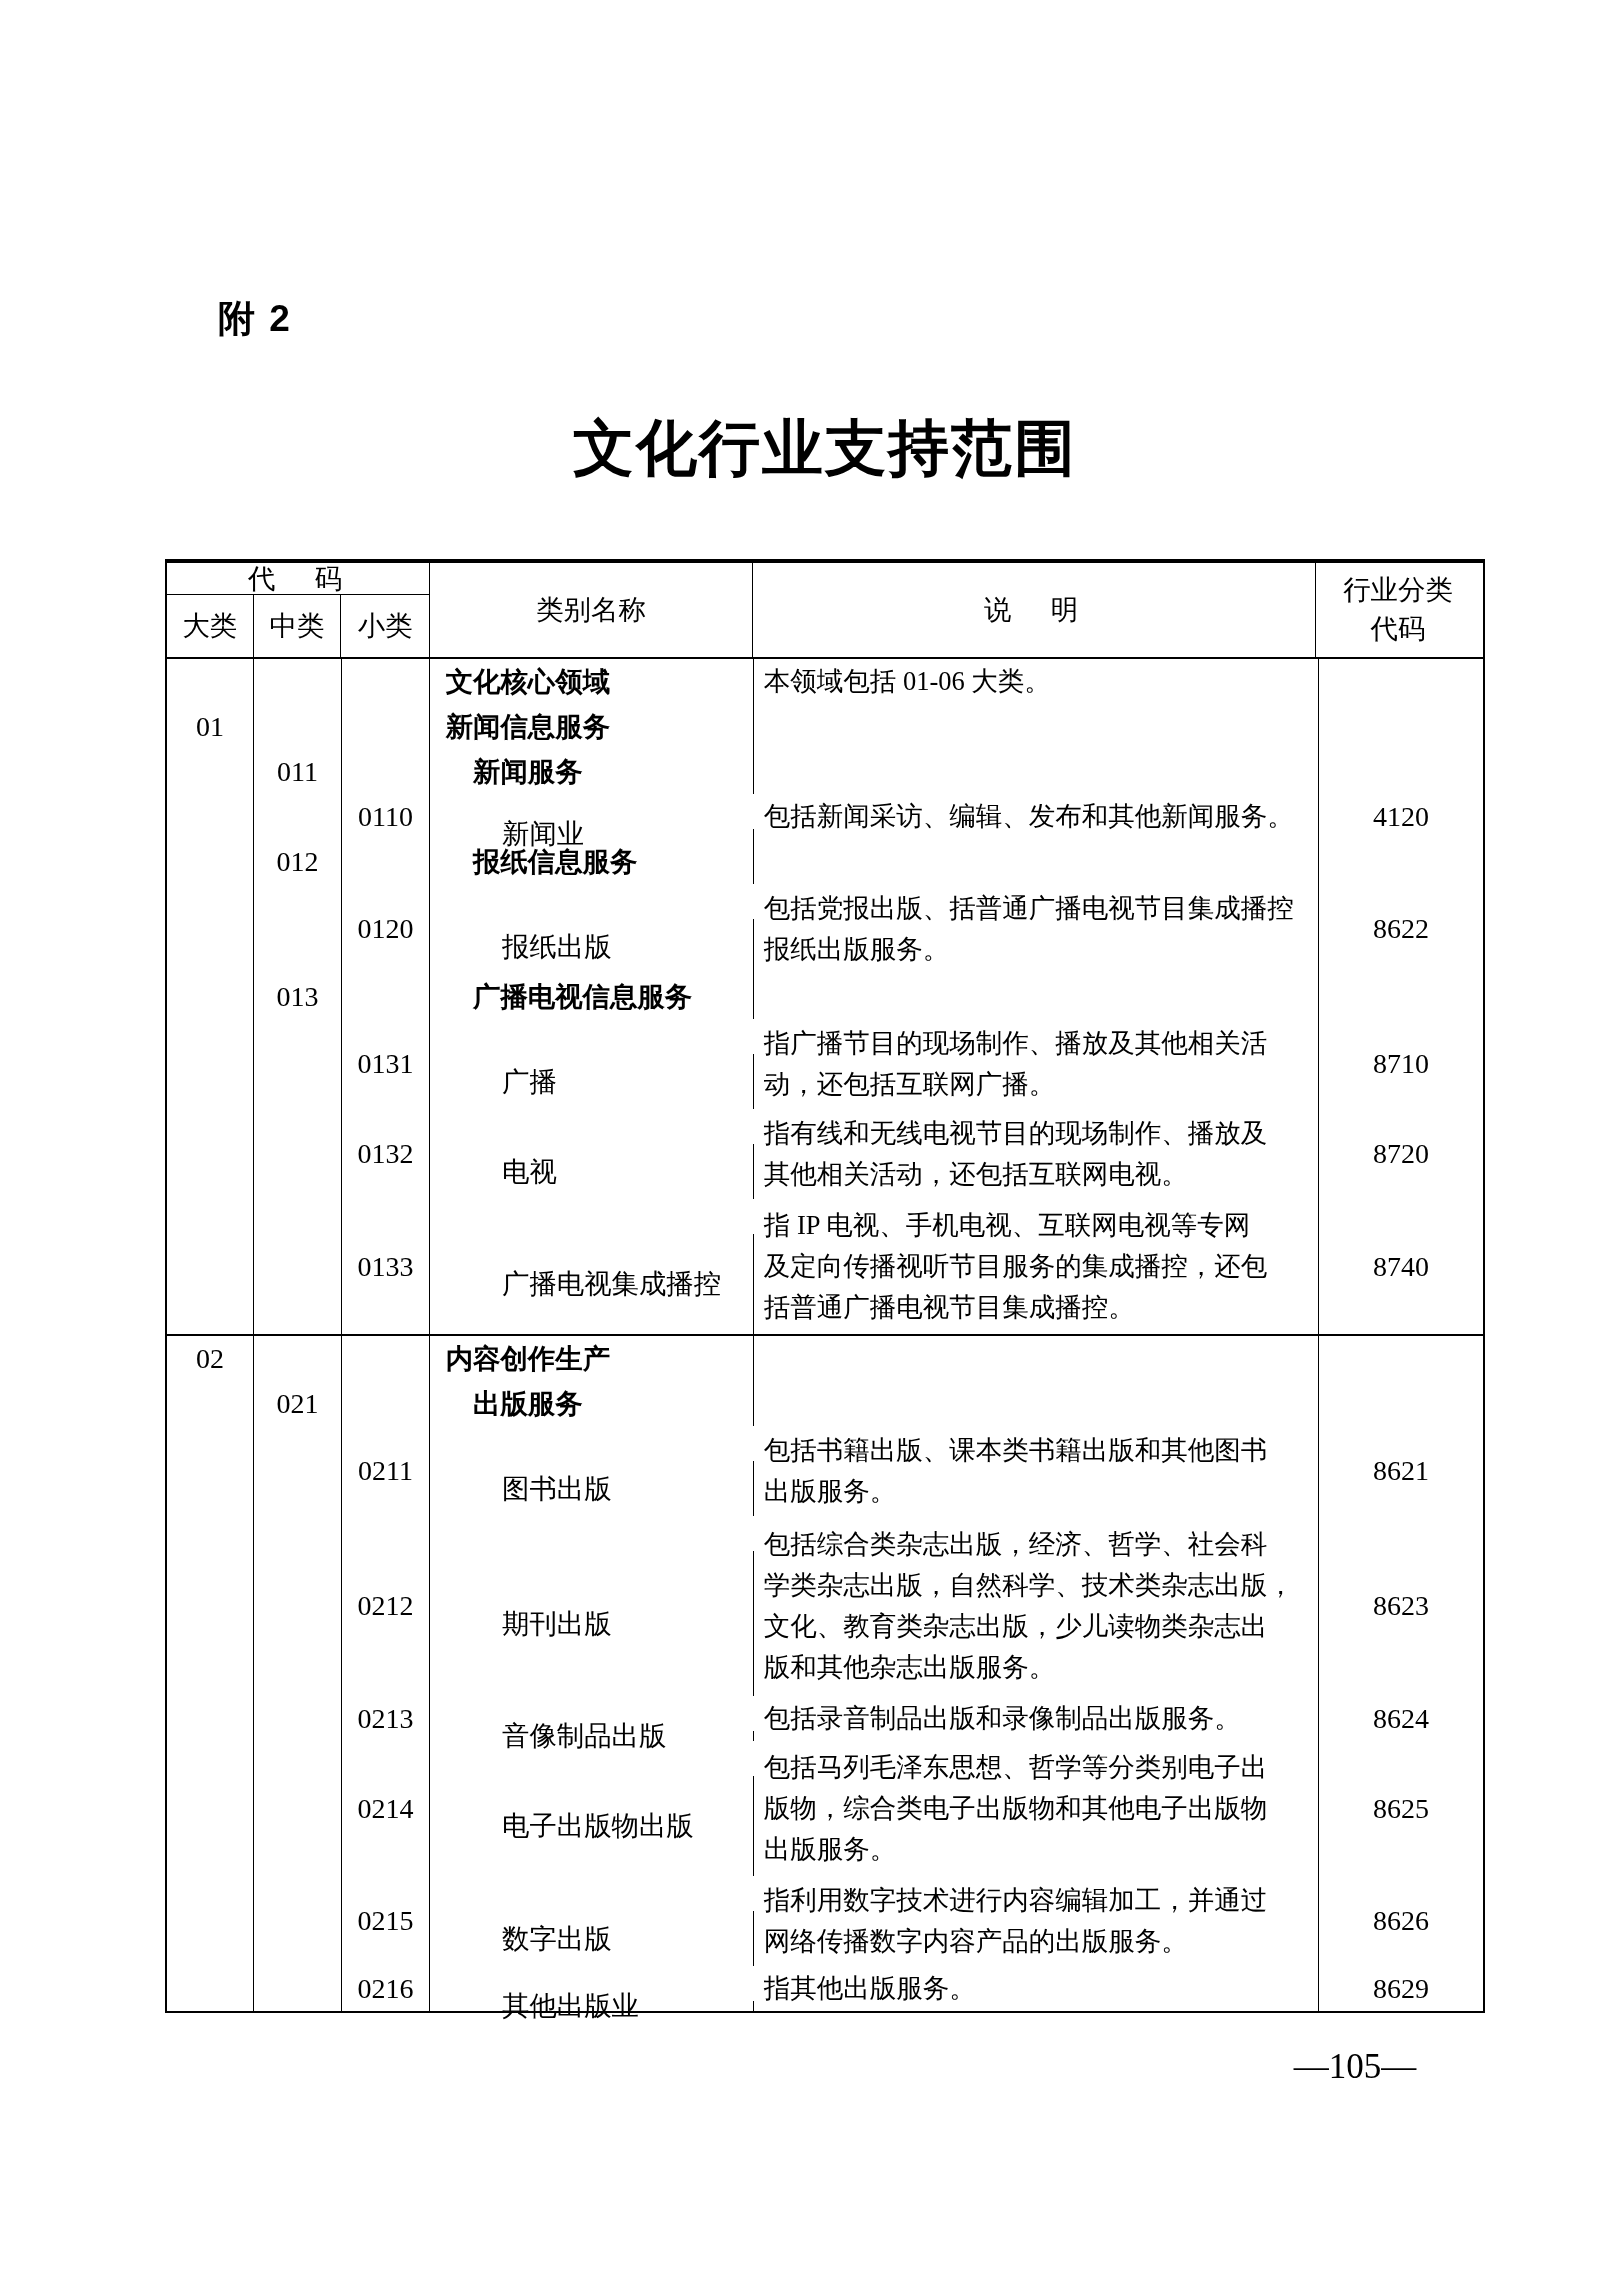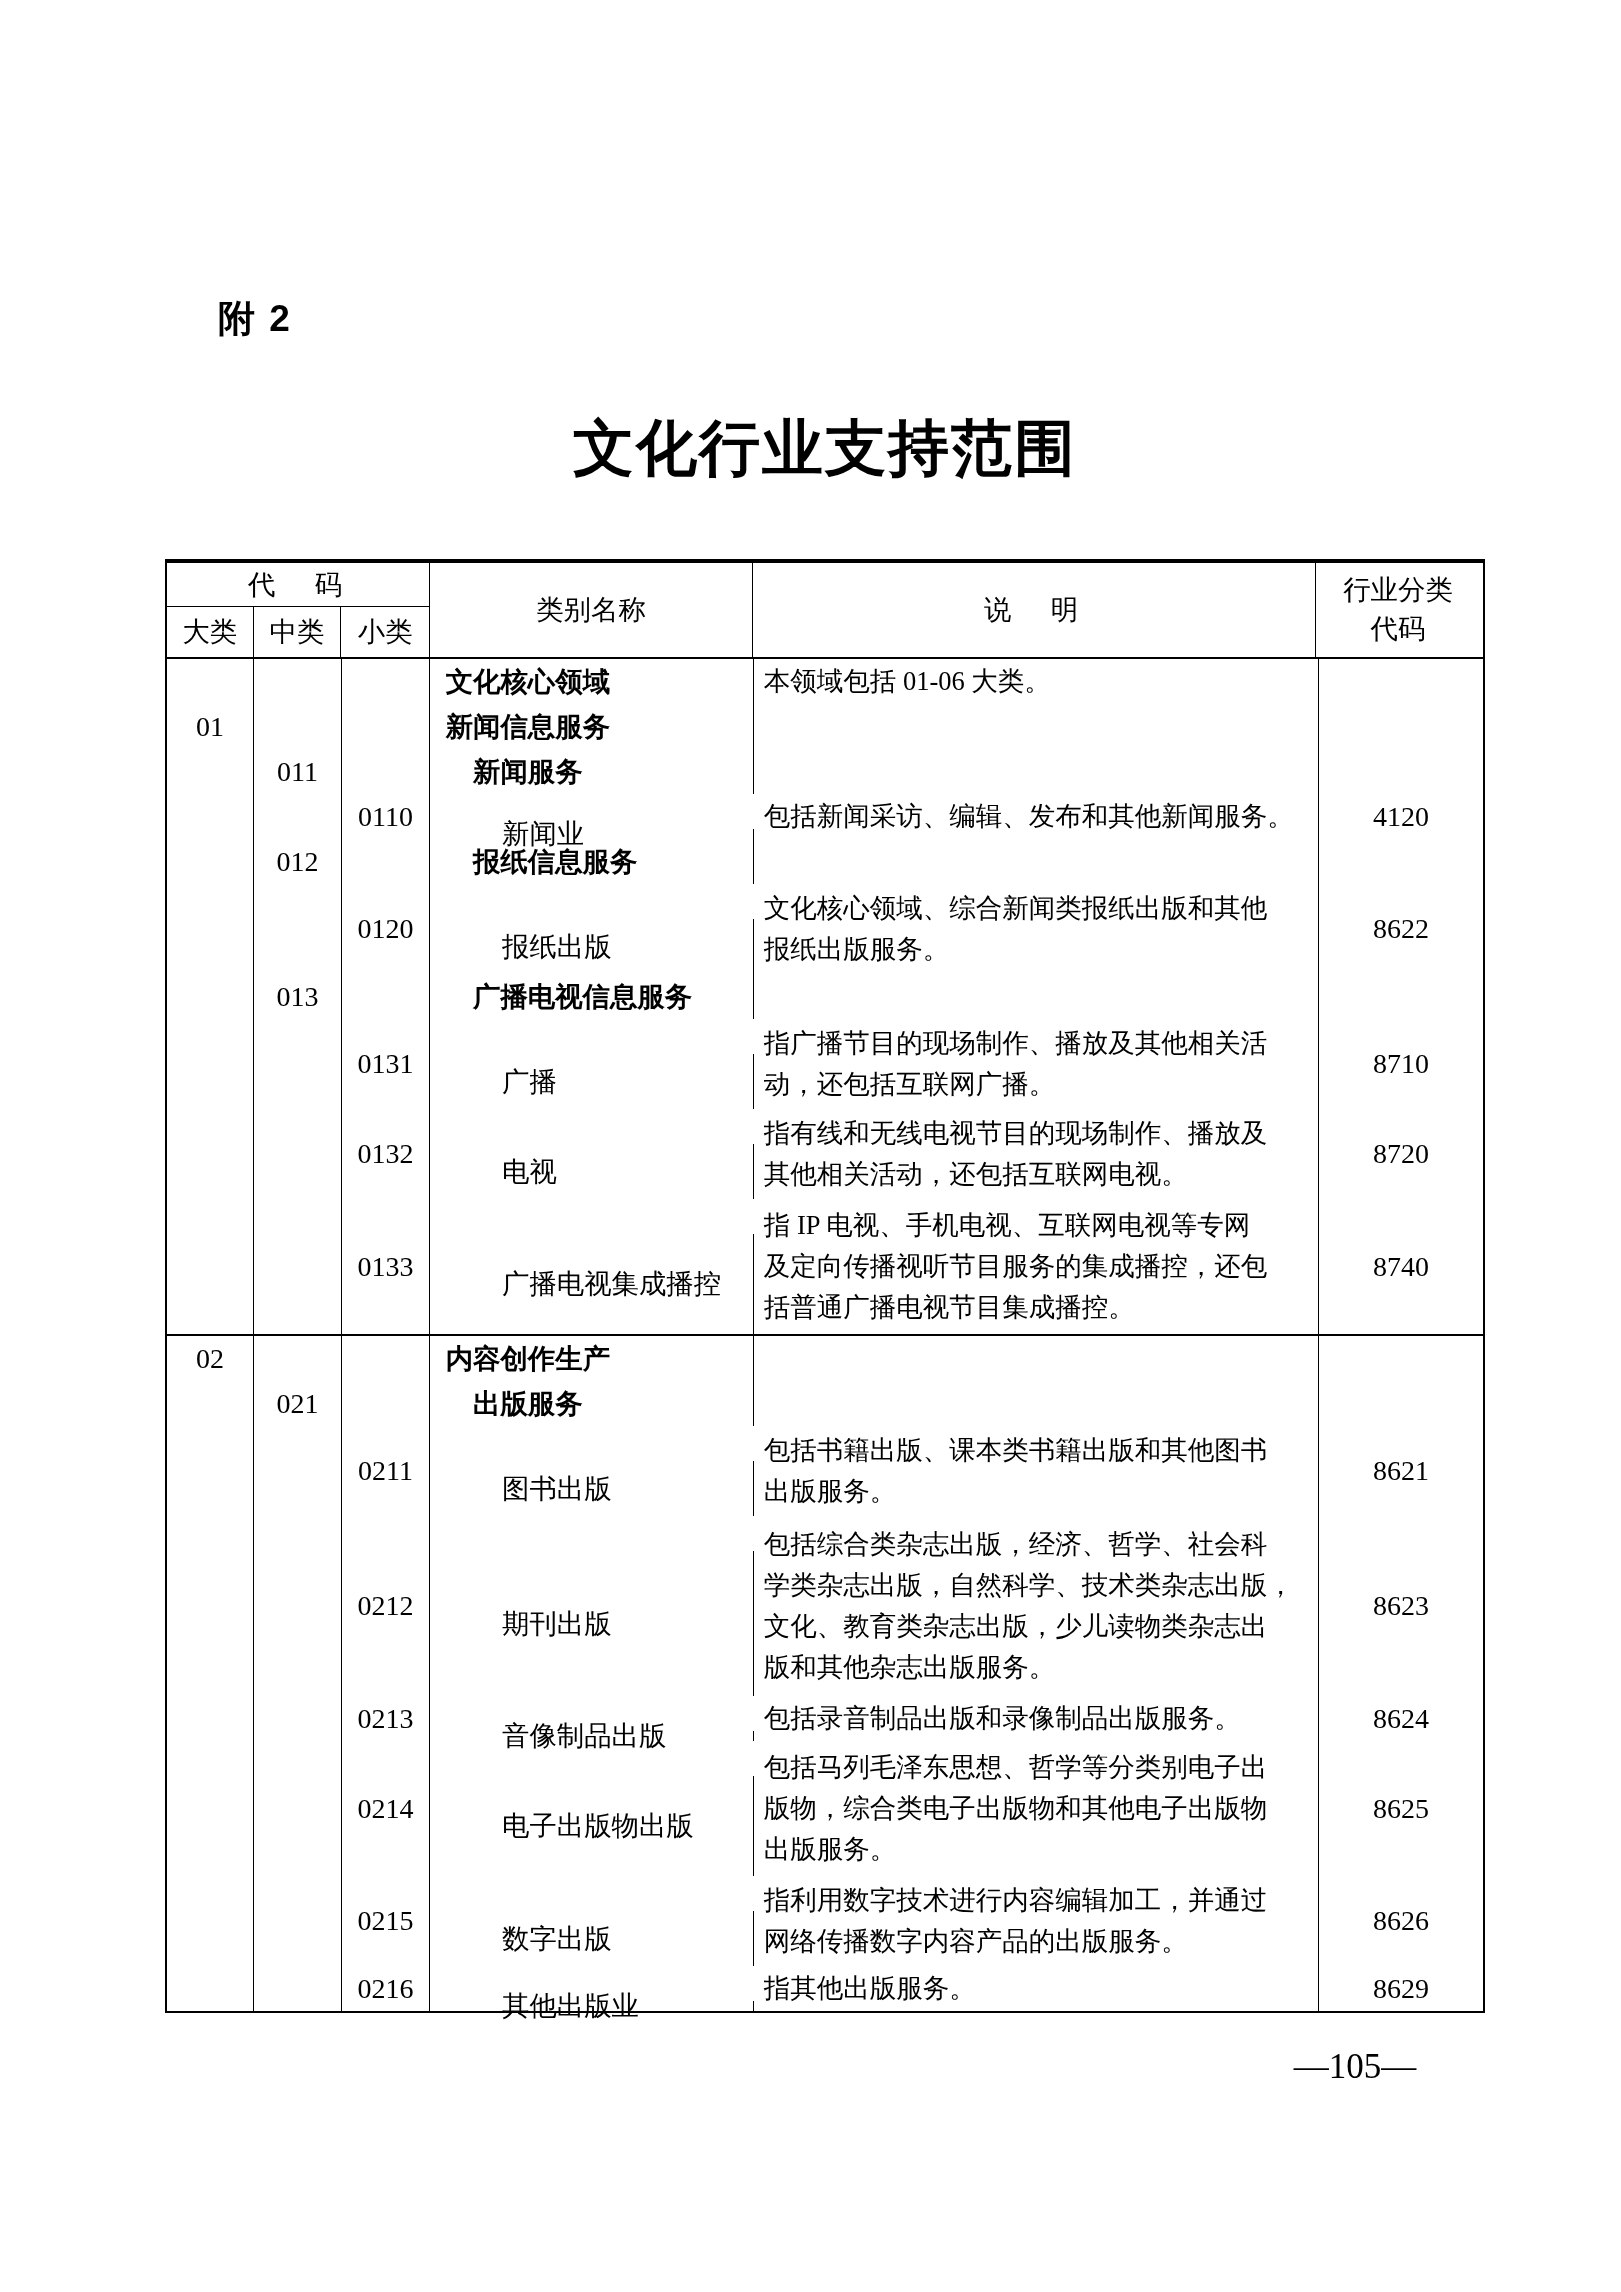--- a/index.html
+++ b/index.html
@@ -23,21 +23,21 @@
     position:absolute;left:165px;top:559px;width:1320px;
     border-left:2px solid #000;border-right:2px solid #000;
     border-top:4.9px solid #000;border-bottom:2.9px solid #000;
     box-sizing:border-box;font-size:27.4px;
   }
   .tbl *{box-sizing:border-box;}
   .thead{display:flex;height:96px;border-bottom:2.5px solid #000;}
   .th{display:flex;align-items:center;justify-content:center;text-align:center;}
   .codegroup{width:263px;display:flex;flex-direction:column;}
   .codegroup .code-label{
-    height:44px;border-bottom:1.5px solid #000;display:flex;
+    height:32px;border-bottom:1.5px solid #000;display:flex;
     align-items:center;justify-content:center;letter-spacing:5.9px;
   }
   .code-sub{flex:1;display:flex;}
   .code-sub > div{display:flex;align-items:center;justify-content:center;}
   .sub-major{width:87px;border-right:1.5px solid #000;}
   .sub-middle{width:88px;border-right:1.5px solid #000;}
   .sub-minor{width:88px;}
   .codegroup{border-right:1.5px solid #000;}
   .th-name{width:323px;border-right:1.5px solid #000;}
   .th-desc{width:563px;border-right:1.5px solid #000;letter-spacing:5.9px;}
@@ -126,21 +126,21 @@
           <div class="cell c3"></div>
           <div class="cell c4 lvl2 boldname">报纸信息服务</div>
           <div class="cell c5"></div>
           <div class="cell c6"></div>
         </div>
         <div class="subrow" style="height: 90px;">
           <div class="cell c1"></div>
           <div class="cell c2"></div>
           <div class="cell c3">0120</div>
           <div class="cell c4 lvl3">报纸出版</div>
-          <div class="cell c5">文化核心领域、综合新闻类报纸出版和其他
+          <div class="cell c5">包括党报出版、括普通广播电视节目集成播控
 报纸出版服务。</div>
           <div class="cell c6">8622</div>
         </div>
         <div class="subrow" style="height: 45px;">
           <div class="cell c1"></div>
           <div class="cell c2">013</div>
           <div class="cell c3"></div>
           <div class="cell c4 lvl2 boldname">广播电视信息服务</div>
           <div class="cell c5"></div>
           <div class="cell c6"></div>

